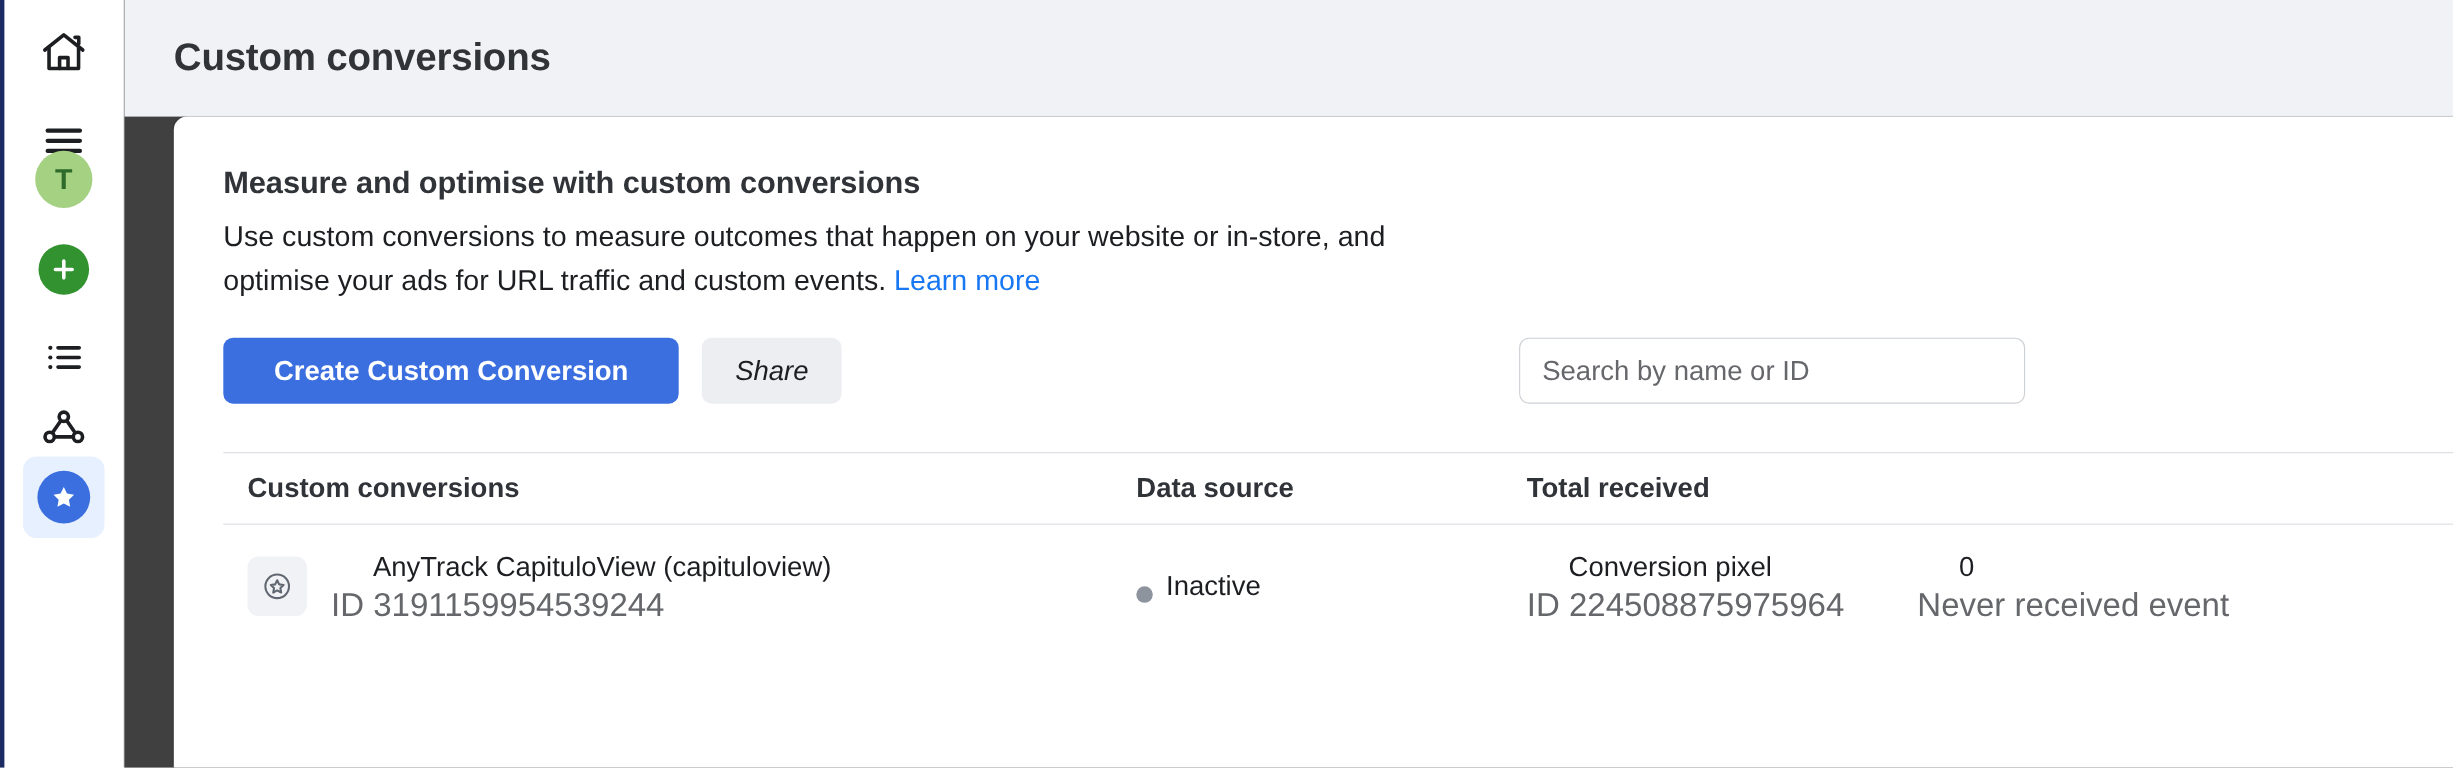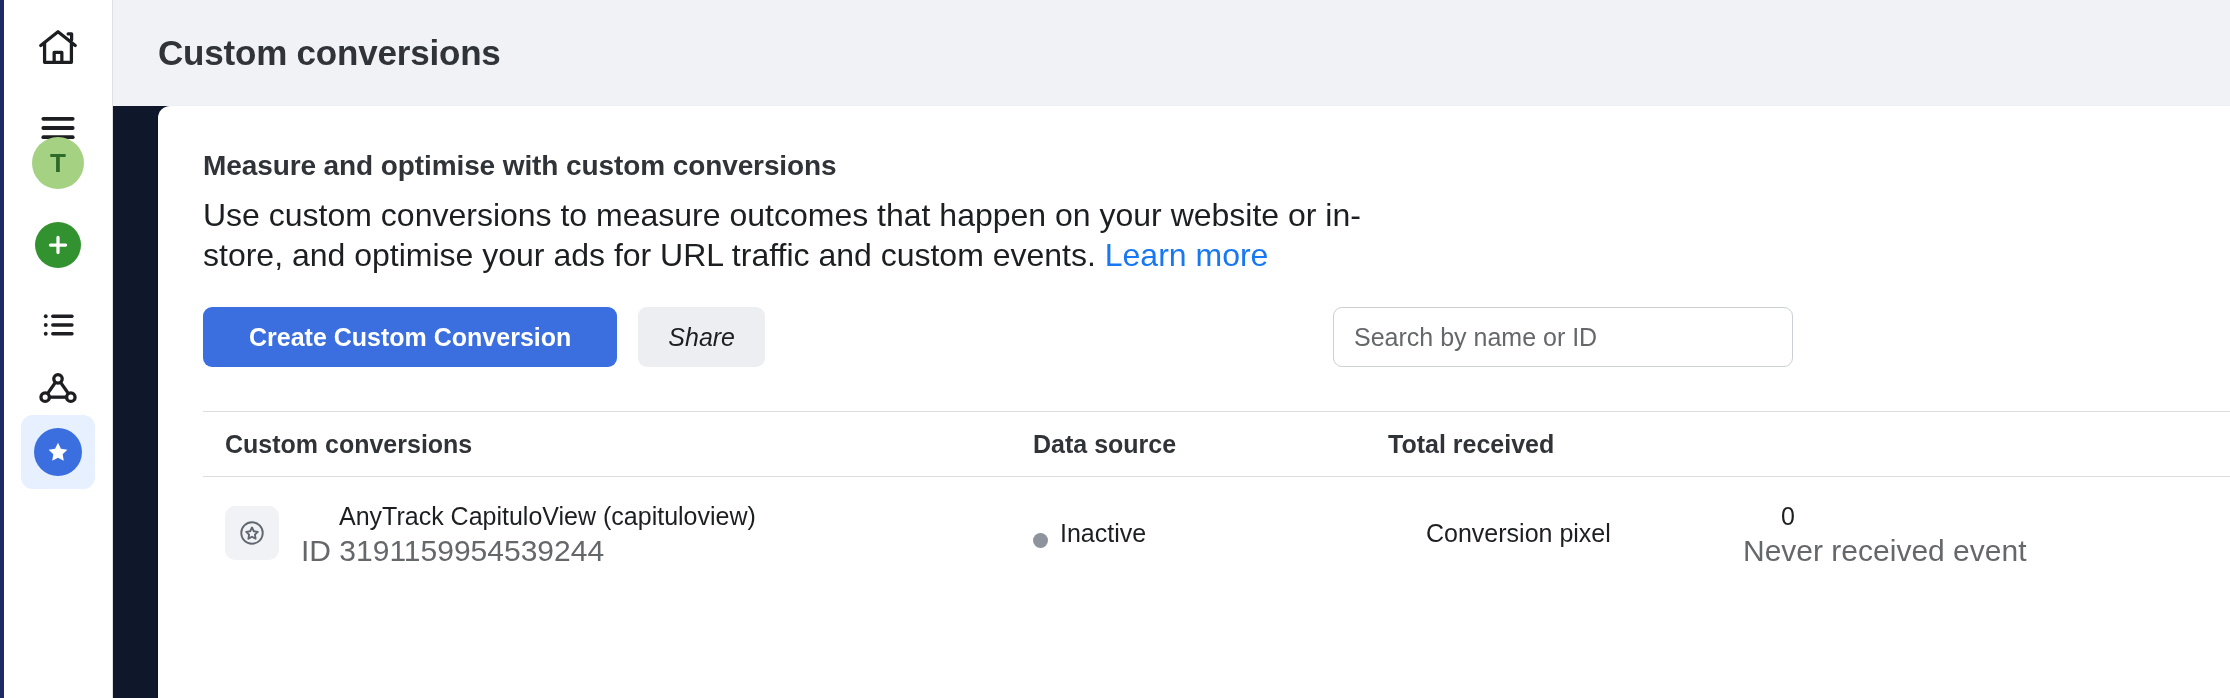--- a/index.html
+++ b/index.html
@@ -39,21 +39,21 @@
     align-items: center;
     justify-content: center;
     border-radius: 12px;
   }
   .rail-item.active { background: #e7f0fe; }
 
   
   .main {
     flex: 1 1 auto;
     height: 698px;
-    background: #0f172a;
+    background: #404040;
     position: relative;
     overflow: hidden;
   }
 
   .page-header {
     height: 106px;
     display: flex;
     align-items: center;
     padding-left: 45px;
     background: #f0f2f5;
@@ -80,21 +80,21 @@
 
   .card-heading {
     margin-top: 44px;
     font-size: 28px;
     font-weight: bold;
     color: #303338;
     letter-spacing: -0.1px;
   }
   .card-desc {
     margin-top: 13px;
-    font-size: 32px;
+    font-size: 26px;
     line-height: 40px;
     color: #1c1e21;
     max-width: 1160px;
   }
   .link { color: #1877f2; text-decoration: none; }
 
   .actions {
     margin-top: 32px;
     display: flex;
     align-items: center;
@@ -122,21 +122,21 @@
     border-radius: 9px;
     height: 60px;
     padding: 0 30px;
     cursor: pointer;
     font-family: "Liberation Sans", sans-serif;
     white-space: nowrap;
     font-style: italic;
   }
   .search-wrap {
     position: absolute;
-    left: 1130px;
+    left: 1178px;
     top: 0;
   }
   .search-input {
     width: 460px;
     height: 60px;
     border: 1px solid #ccd0d5;
     border-radius: 9px;
     background: #ffffff;
     font-size: 25px;
     color: #1c1e21;
@@ -331,20 +331,21 @@
 
           <div class="c-status">
             <div class="status-cell">
               <span class="status-dot"></span>
               <span class="status-text">Inactive</span>
             </div>
           </div>
 
           <div class="c-source">
             <div class="cell-primary">Conversion pixel</div>
+            <div class="cell-sub">ID 224508875975964</div>
           </div>
 
           <div class="c-total">
             <div class="cell-primary">0</div>
             <div class="cell-sub">Never received event</div>
           </div>
 
         </div>
 
       </div>

